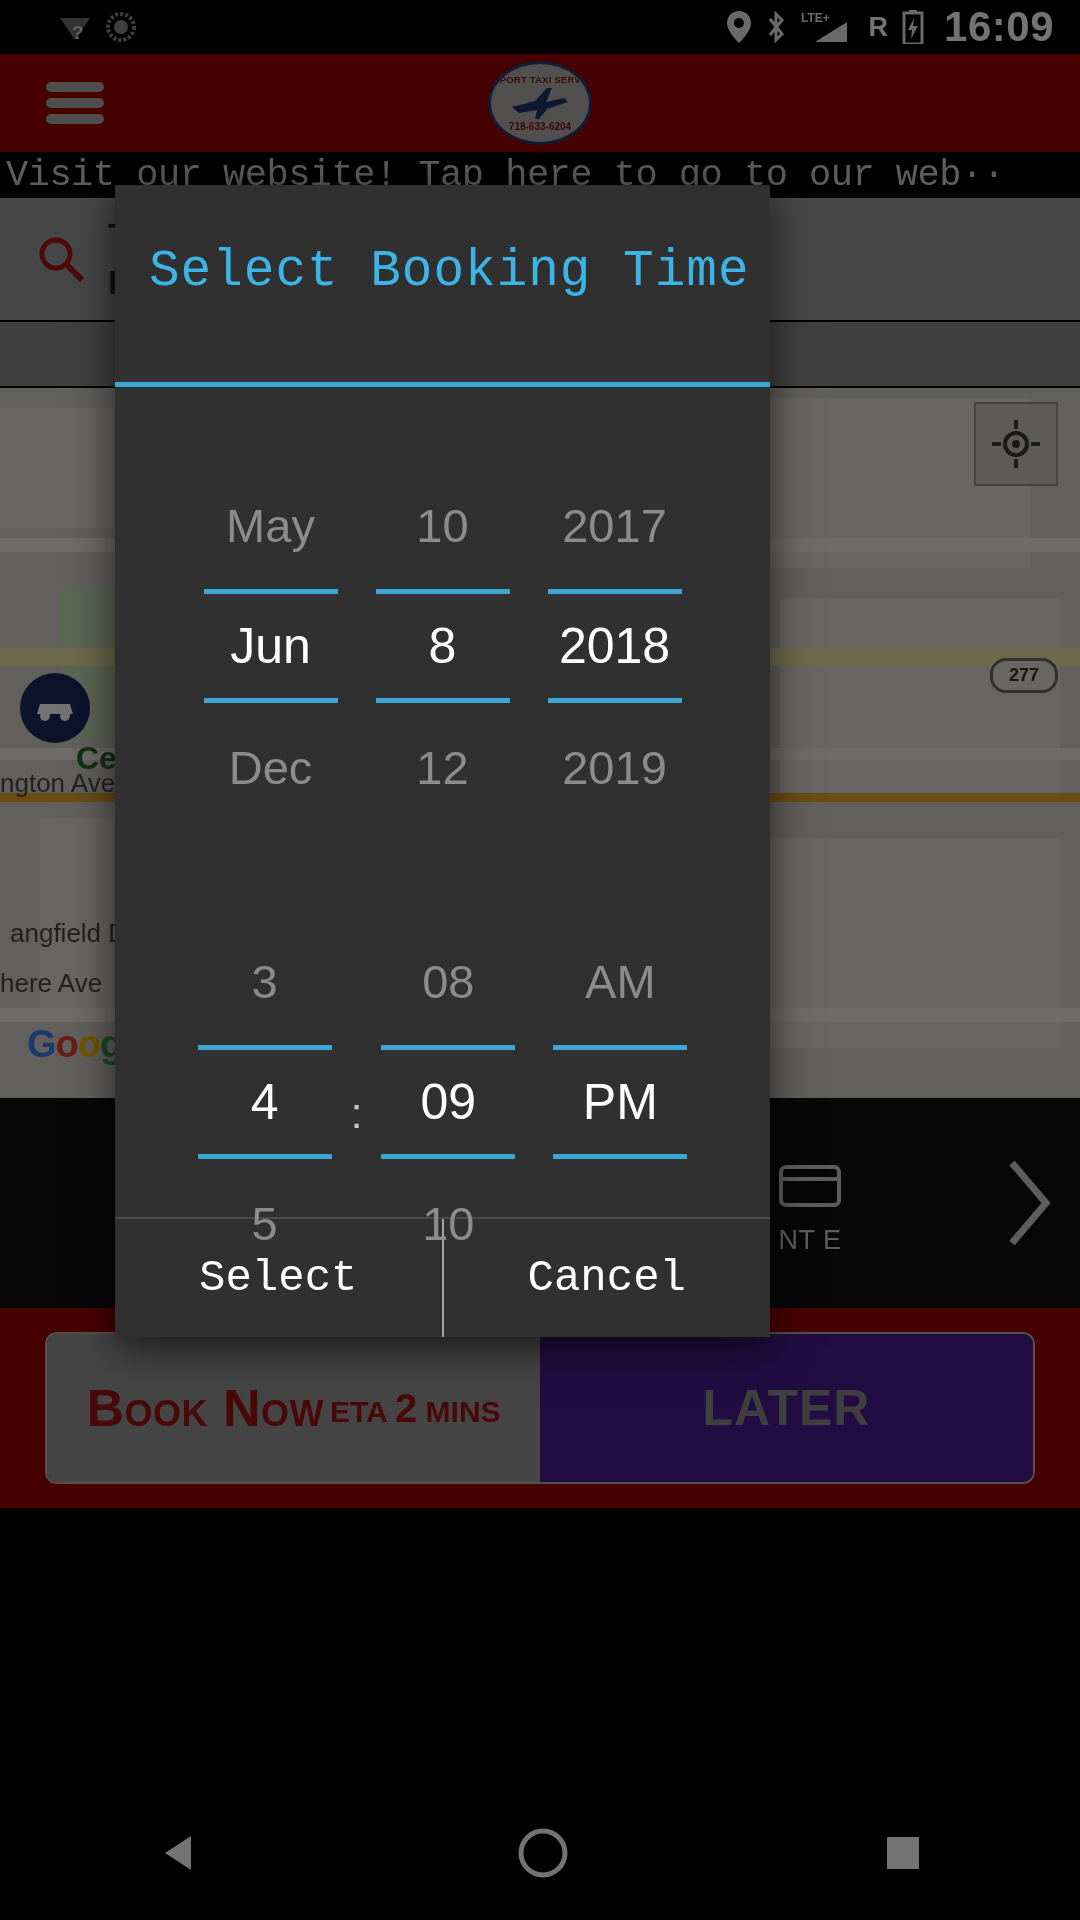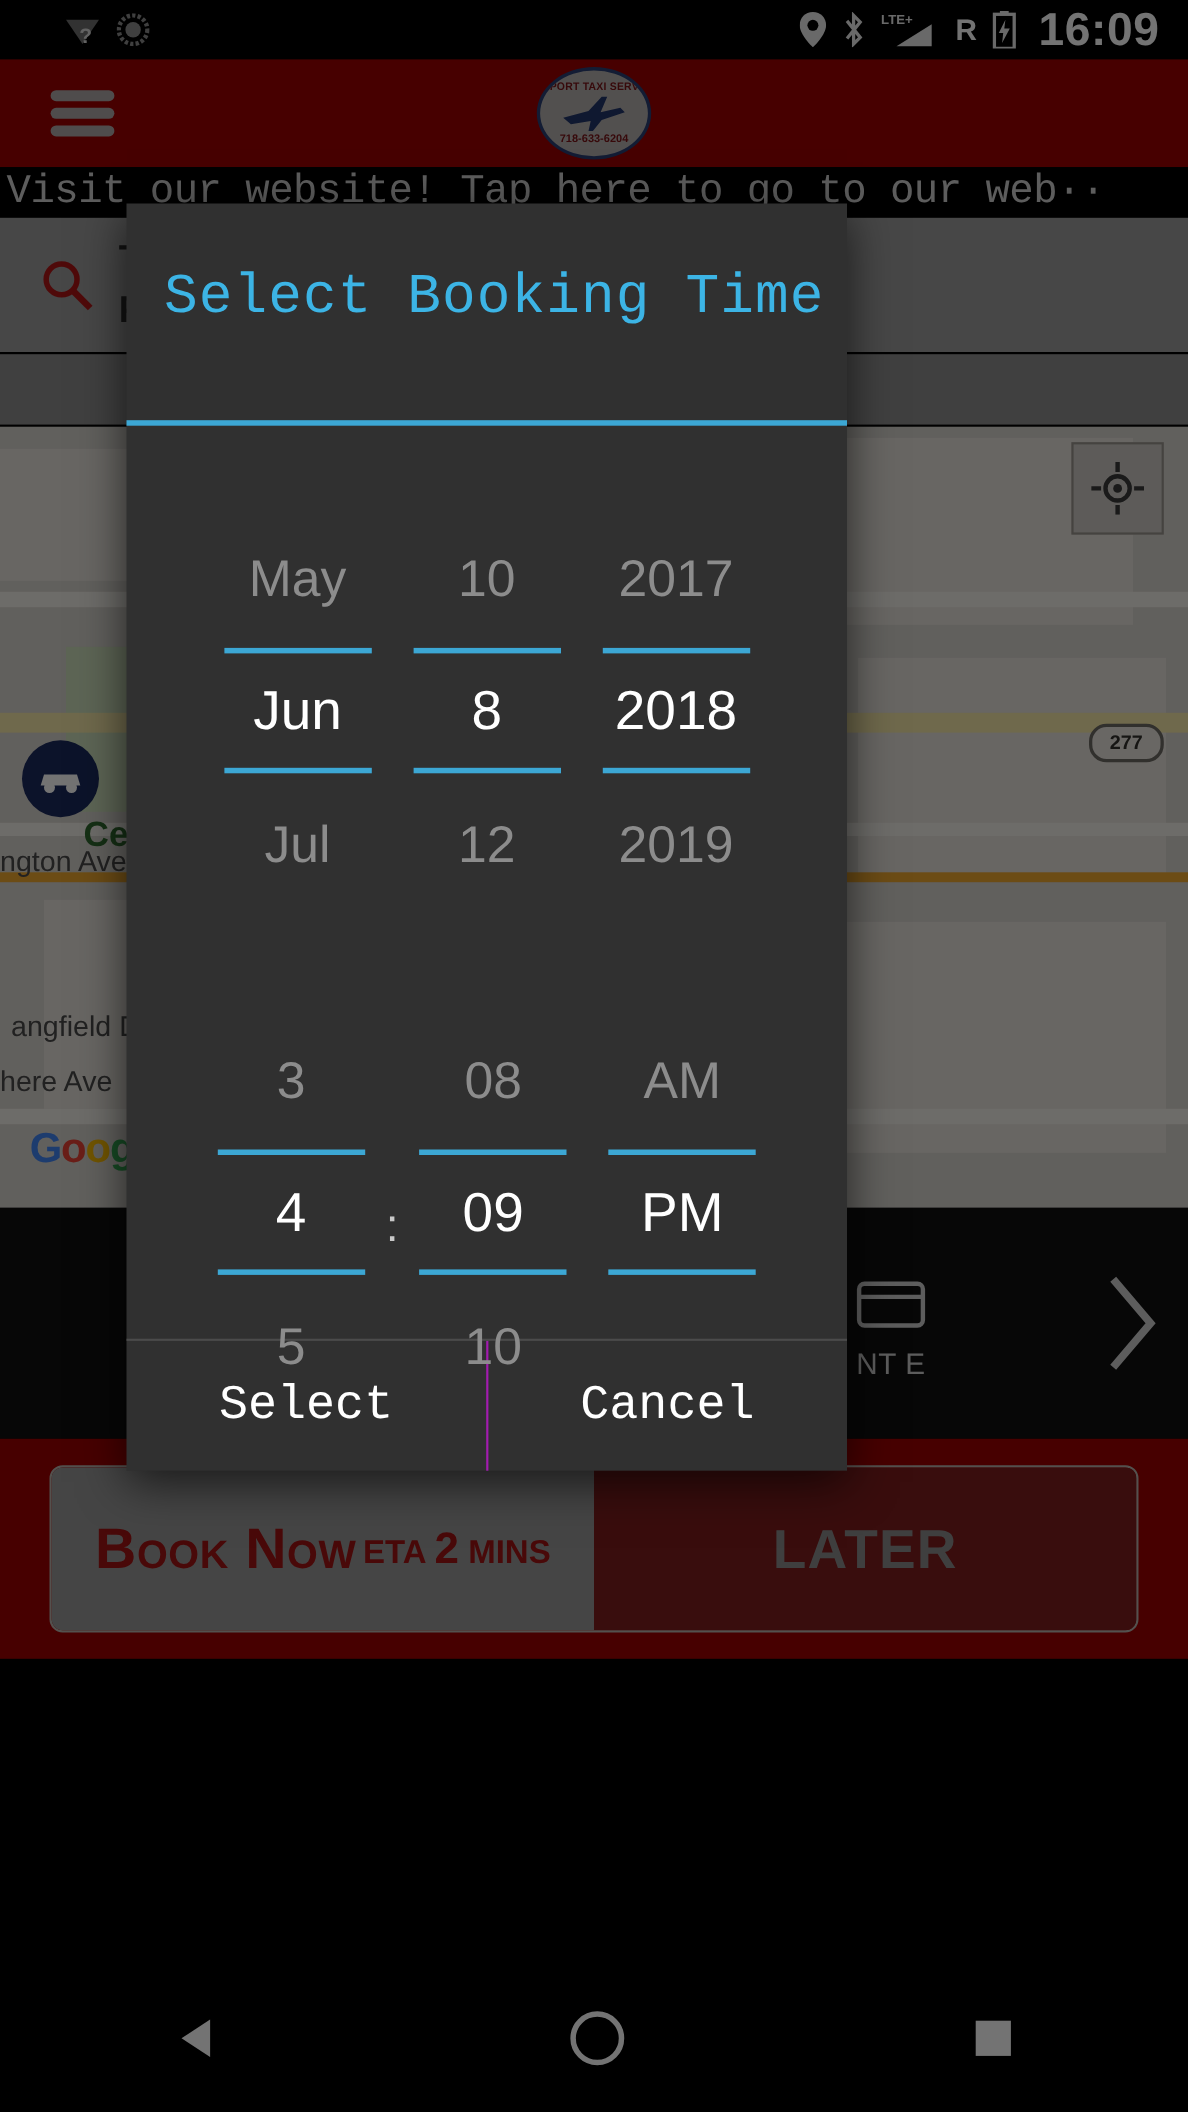--- a/index.html
+++ b/index.html
@@ -159,21 +159,21 @@
     flex: 1; background: #9a9a9a; display: flex; 
     align-items: center; justify-content: center; gap: 6px;
   }
   #book-now-title {
     color: #a31515; font-size: 52px; font-weight: bold;
     font-variant: small-caps; letter-spacing: .5px;
   }
   #book-now-eta { color: #a31515; font-size: 30px; font-weight: bold; }
   #book-now-eta b { font-size: 40px; }
   #book-later-button {
-    flex: 1; background: #7f1d1d; display: flex; align-items: center; justify-content: center;
+    flex: 1; background: #4c1d95; display: flex; align-items: center; justify-content: center;
   }
   #book-later-label {
     color: #8d8d8d; font-size: 50px; font-weight: bold; letter-spacing: 1px;
   }
 
   
   #nav-bar {
     position: absolute; bottom: 0; left: 0; width: 1080px; height: 134px;
     background: #000; display: flex; align-items: center; justify-content: space-around;
   }
@@ -220,21 +220,21 @@
     display: flex; align-items: center; justify-content: center;
   }
 
   #dialog-actions {
     height: 120px; display: flex; border-top: 2px solid #4b4b4b;
   }
   #select-button, #cancel-button {
     flex: 1; display: flex; align-items: center; justify-content: center;
     color: #fff; font-size: 44px; font-family: "Liberation Mono", monospace;
   }
-  #select-button { border-right: 2px solid #a21caf; }
+  #select-button { border-right: 2px solid #a3a3a3; }
 </style>
 </head>
 <body>
 
 <div id="screen">
 
   <div id="status-bar">
     <div id="status-left">
       <svg class="sb-ico" width="34" height="30" viewBox="0 0 34 30">
         <path d="M2 6 L32 6 L17 28 Z" fill="#6f6f6f"></path>
@@ -407,21 +407,21 @@
     <div id="dialog-title-divider"></div>
 
     <div id="dialog-body">
 
       <div class="picker-row" id="date-picker">
         <div class="wheel">
           <div class="wheel-prev">May</div>
           <div class="wheel-line"></div>
           <div class="wheel-current">Jun</div>
           <div class="wheel-line"></div>
-          <div class="wheel-next">Jul</div>
+          <div class="wheel-next">Dec</div>
         </div>
         <div class="wheel">
           <div class="wheel-prev">10</div>
           <div class="wheel-line"></div>
           <div class="wheel-current">8</div>
           <div class="wheel-line"></div>
           <div class="wheel-next">12</div>
         </div>
         <div class="wheel">
           <div class="wheel-prev">2017</div>

